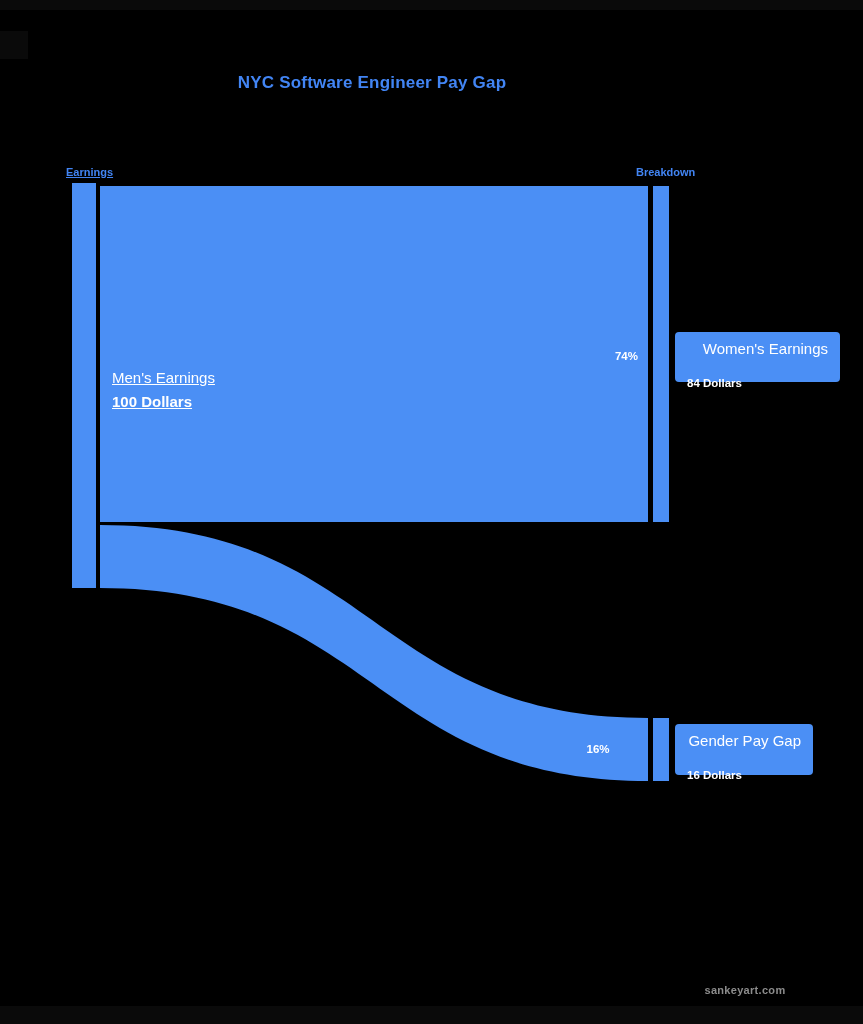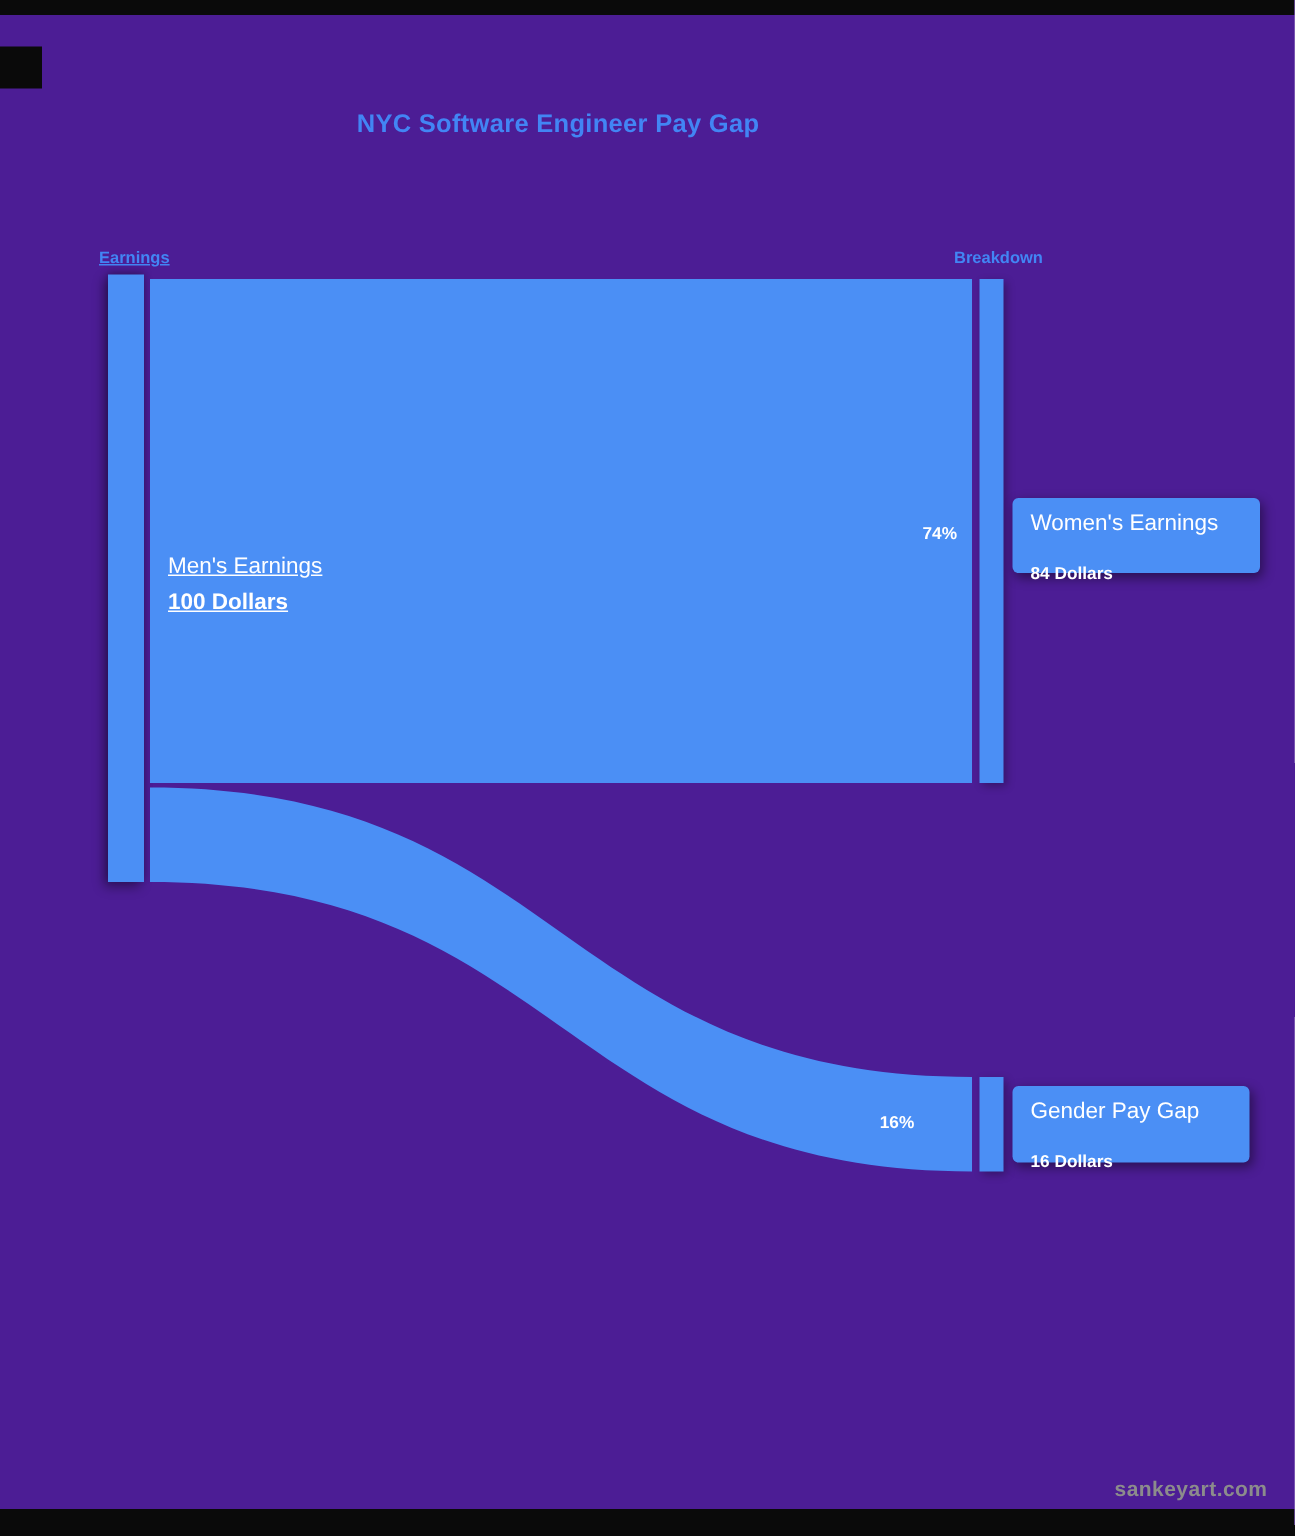--- a/index.html
+++ b/index.html
@@ -1,19 +1,19 @@
 <!DOCTYPE html>
 <html><head>
 <meta charset="utf-8">
 <style>
   * { margin: 0; padding: 0; box-sizing: border-box; }
   body { background: #ffffff; font-family: "Liberation Sans", sans-serif; }
   .canvas {
     position: relative; width: 863px; height: 1024px;
-    background: #4c1d95; overflow: hidden;
+    background: #000000; overflow: hidden;
   }
   .alpha-bar { position: absolute; background: #0a0a0a; }
   .alpha-bar.top { left: 0; top: 0; width: 863px; height: 10px; }
   .alpha-bar.bottom { left: 0; top: 1006px; width: 863px; height: 18px; }
   .alpha-square { position: absolute; left: 0; top: 31px; width: 28px; height: 28px; background: #0a0a0a; }
 
   .title {
     position: absolute; left: 72px; top: 73px; width: 600px;
     text-align: center; font-size: 17px; font-weight: 700; color: #4285f4;
     letter-spacing: 0.2px;
@@ -52,28 +52,28 @@
     font-size: 11.5px; font-weight: 700; color: #ffffff;
   }
   .pct.p84 { left: 558px; top: 350px; }
   .pct.p16 { left: 558px; top: 743px; text-align: center; }
 
   .label-box {
     position: absolute; background: #4b8ff5; border-radius: 4px;
     box-shadow: 2px 3px 8px rgba(0,0,0,0.45);
     color: #ffffff; padding: 8px 12px;
   }
-  .label-box .name { font-size: 15px; font-weight: 400; }
+  .label-box .name { font-size: 15px; font-weight: 400; text-align: right; }
   .label-box .value { font-size: 11.5px; font-weight: 700; margin-top: 20px; }
   .label-box.women-box { left: 675px; top: 332px; width: 165px; height: 50px; }
-  .label-box.gap-box   { left: 675px; top: 724px; width: 158px; height: 51px; }
+  .label-box.gap-box   { left: 675px; top: 724px; width: 138px; height: 51px; }
 
   .watermark {
     position: absolute; left: 645px; top: 984px; width: 200px;
-    text-align: right; font-size: 14px; font-weight: 700; color: #8c8c8c;
+    text-align: center; font-size: 11px; font-weight: 700; color: #8c8c8c;
     letter-spacing: 0.3px;
   }
 </style>
 </head>
 <body>
 
 <div class="canvas">
 
   <div class="alpha-bar top"></div>
   <div class="alpha-bar bottom"></div>

